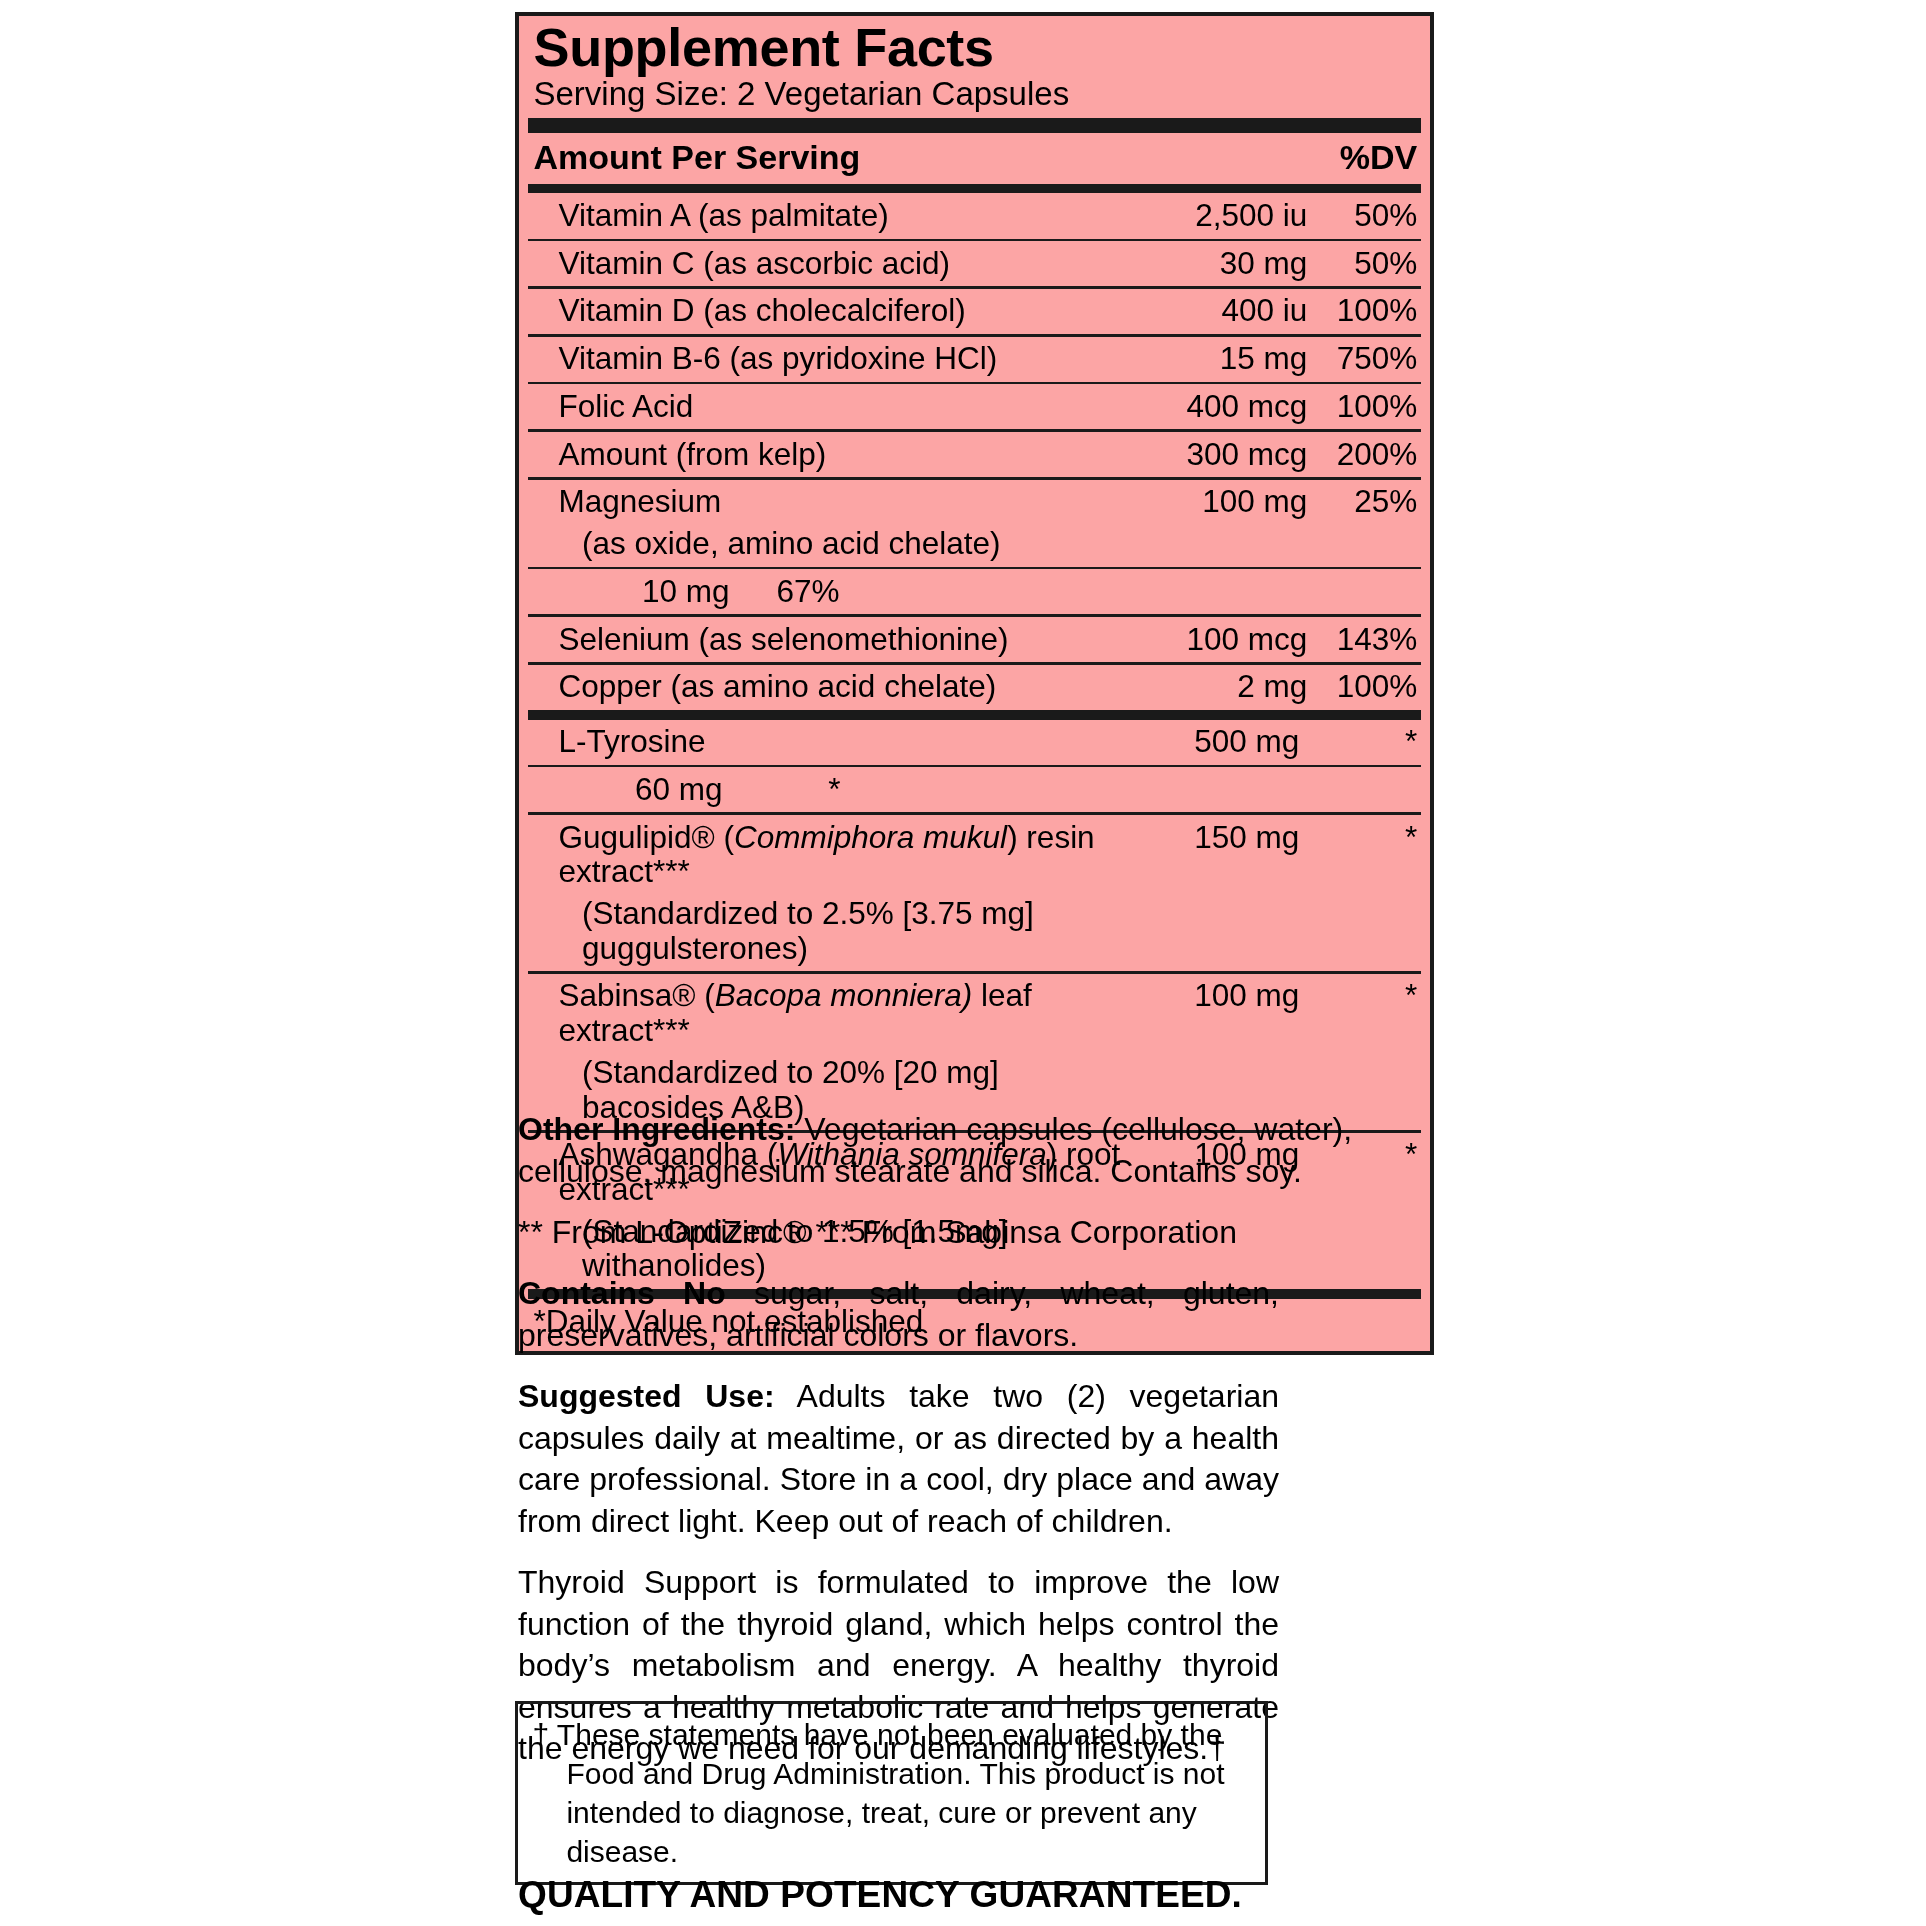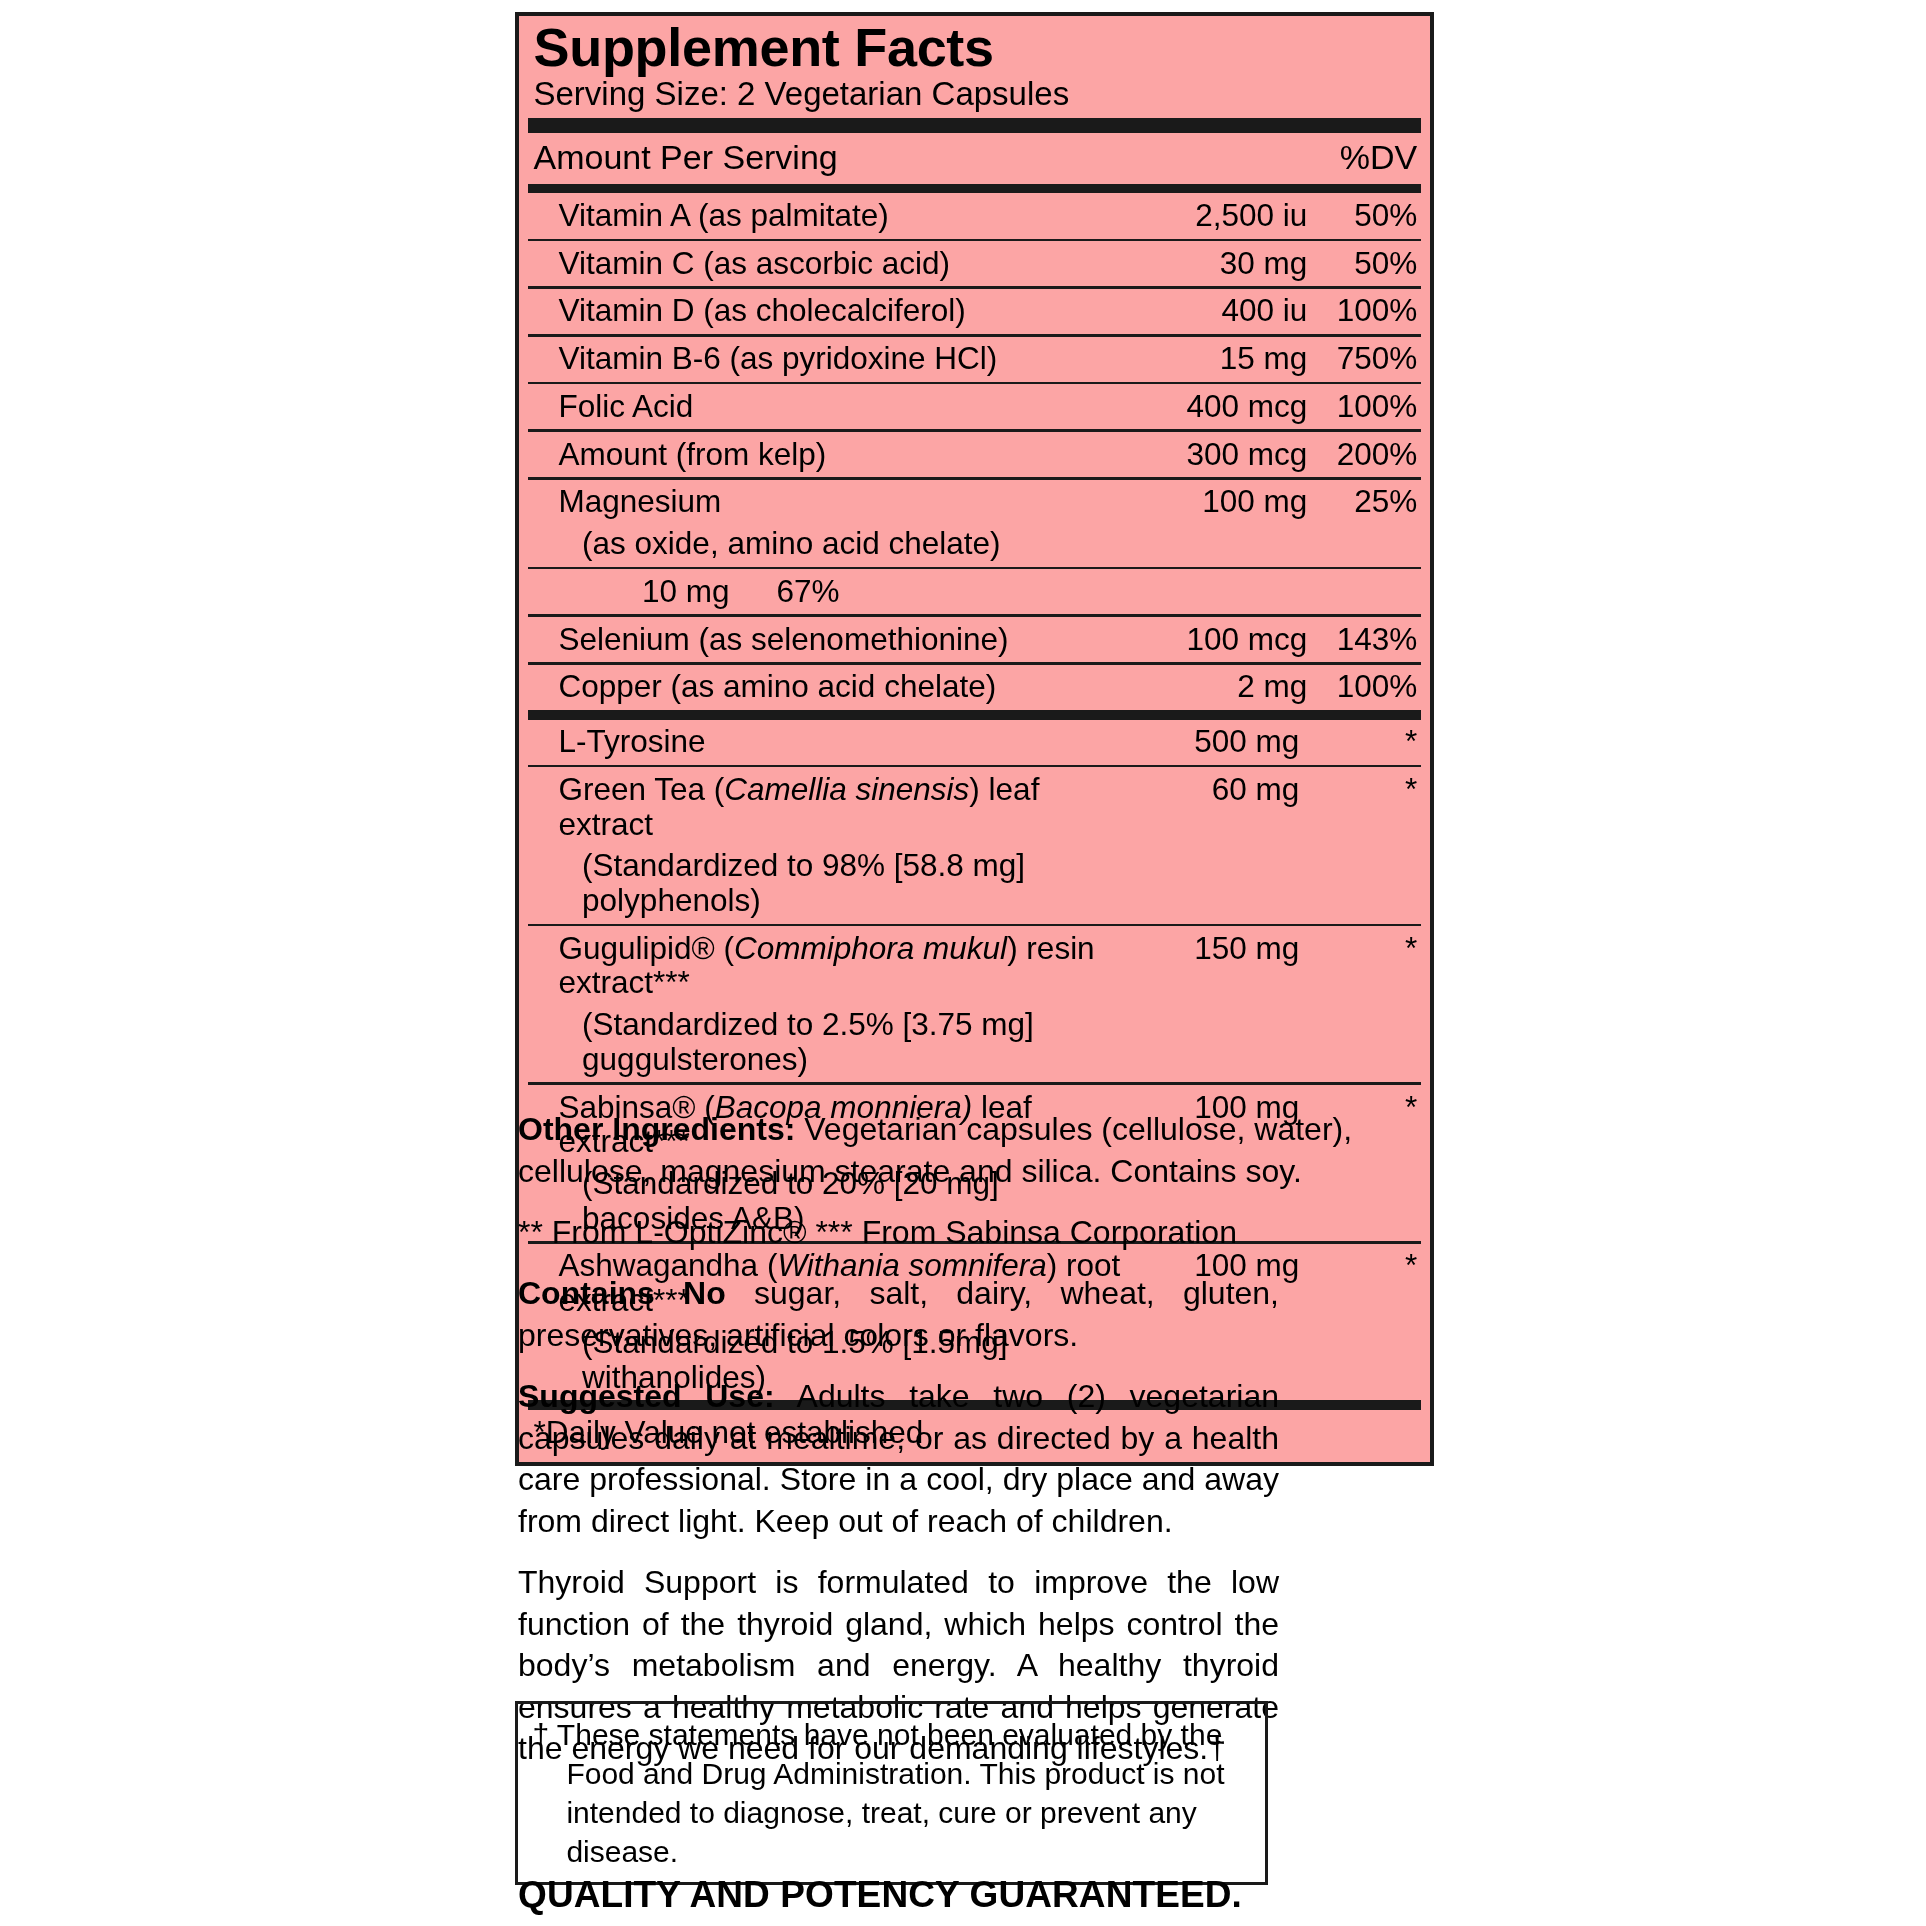--- a/index.html
+++ b/index.html
@@ -52,21 +52,21 @@
   }
   .rule-hair {
     height: 2.6px;
     background: #1a1a1a;
   }
 
   .hdr-row {
     display: flex;
     align-items: flex-start;
     font-size: 34px;
-    font-weight: normal;
+    font-weight: bold;
     padding: 5.3px 0 6.6px 5.3px;
   }
   .hdr-row .hdr-left { flex: 1 1 auto; }
   .hdr-row .hdr-right { flex: 0 0 auto; padding-right: 3.9px; }
 
   
   .nrow {
     display: flex;
     align-items: flex-start;
     font-size: 31.5px;
@@ -235,21 +235,20 @@
   <div class="rule-med"></div>
 
   <div id="bot-rows">
       <div class="nrow botanical">
         <div class="n-name"><span>L-Tyrosine</span></div>
         <div class="n-amt">500 mg</div>
         <div class="n-dv">*</div>
       </div>
       <div class="rule-hair"></div>
       <div class="nrow botanical">
-        <div class="n-name"><span>Green Tea (</span><span class="ital">Camellia sinensis</span><span>) leaf extract</span><span class="n-sub">(Standardized to 98% [58.8 mg] polyphenols)</span></div>
         <div class="n-amt">60 mg</div>
         <div class="n-dv">*</div>
       </div>
       <div class="rule-hair"></div>
       <div class="nrow botanical">
         <div class="n-name"><span>Gugulipid® (</span><span class="ital">Commiphora mukul</span><span>) resin extract***</span><span class="n-sub">(Standardized to 2.5% [3.75 mg] guggulsterones)</span></div>
         <div class="n-amt">150 mg</div>
         <div class="n-dv">*</div>
       </div>
       <div class="rule-hair"></div>

